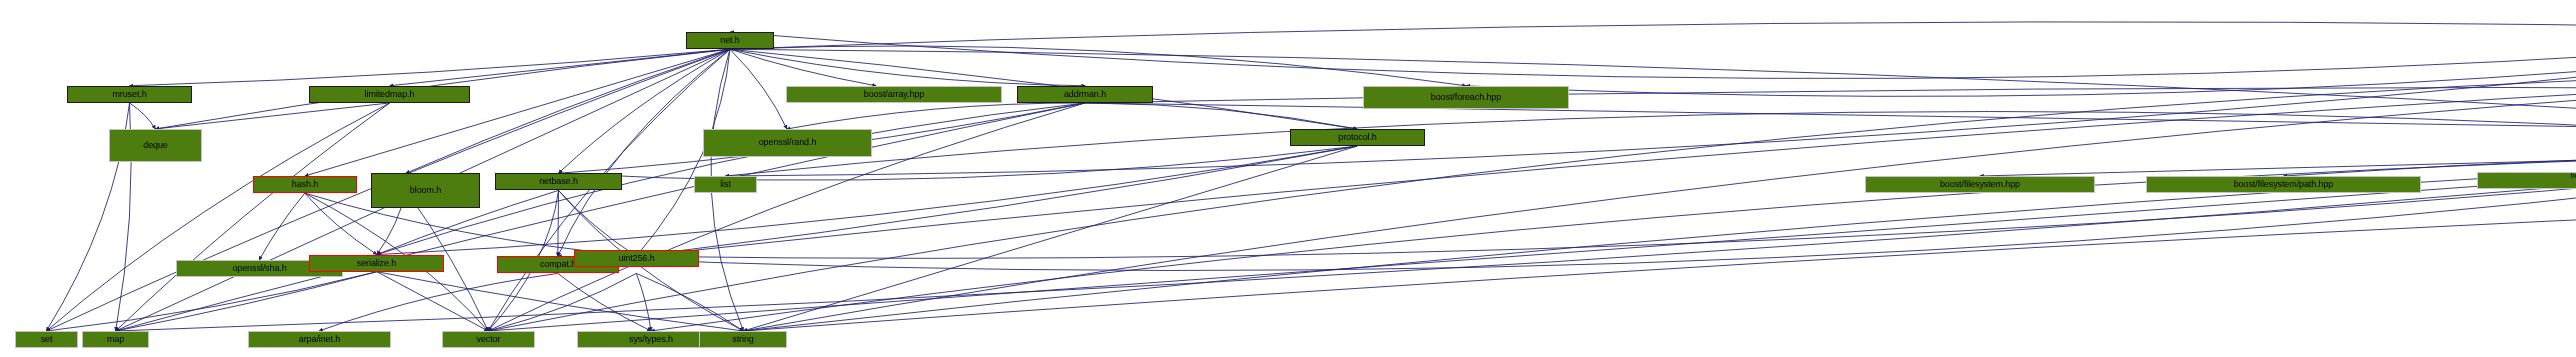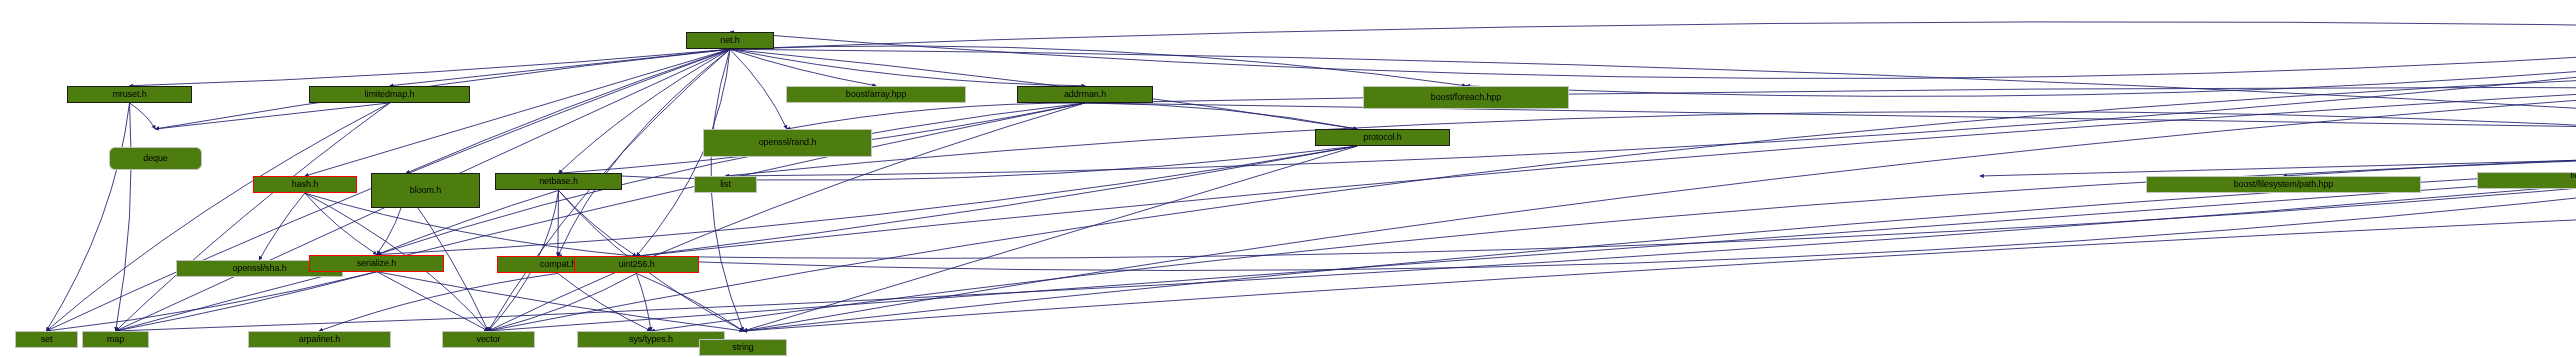--- a/index.html
+++ b/index.html
@@ -140,37 +140,38 @@
       <path d="M 6828.097844155845 210.046511627907 Q 6755.476880398672 219.53283264169937 6694.029870129871 241.08527131782947" fill="none" stroke="#1f1f6e" stroke-width="1.2" marker-end="url(#ah)"></path>
       <path d="M 6828.097844155845 210.046511627907 Q 6951.350357293869 217.77707846874063 7061.475428571429 246.51162790697677" fill="none" stroke="#1f1f6e" stroke-width="1.2" marker-end="url(#ah)"></path>
       <path d="M 6828.097844155845 210.046511627907 Q 7132.463632135307 210.27967132588344 7428.077792207793 246.51162790697677" fill="none" stroke="#1f1f6e" stroke-width="1.2" marker-end="url(#ah)"></path>
       <path d="M 6828.097844155845 210.046511627907 Q 7340.280403503474 210.25628445988124 7848.738311688312 241.08527131782947" fill="none" stroke="#1f1f6e" stroke-width="1.2" marker-end="url(#ah)"></path>
       <path d="M 6828.097844155845 210.046511627907 Q 7542.237000000001 228.27906976744188 8256.376155844157 246.51162790697677" fill="none" stroke="#1f1f6e" stroke-width="1.2" marker-end="url(#ah)"></path>
       <path d="M 6828.097844155845 210.046511627907 Q 3919.2763307157966 249.9978910309071 1040.8771428571429 463.56589147286826" fill="none" stroke="#1f1f6e" stroke-width="1.2" marker-end="url(#ah)"></path>
     </svg>
 <div class="node solid" style="left: 686px; top: 32px; width: 88px; height: 17px;"><span>net.h</span></div>
     <div class="node solid" style="left: 67px; top: 86px; width: 125px; height: 17px;"><span>mruset.h</span></div>
     <div class="node solid" style="left: 309px; top: 86px; width: 161px; height: 17px;"><span>limitedmap.h</span></div>
-    <div class="node " style="left: 786px; top: 86px; width: 180px; height: 17px; align-items: center;"><span>boost/array.hpp</span></div>
+    <div class="node " style="left: 786px; top: 86px; width: 216px; height: 17px; align-items: center;"><span>boost/array.hpp</span></div>
     <div class="node solid" style="left: 1017px; top: 86px; width: 136px; height: 17px;"><span>addrman.h</span></div>
     <div class="node " style="left: 1363px; top: 86px; width: 206px; height: 23px;"><span>boost/foreach.hpp</span></div>
-    <div class="node " style="left: 109px; top: 147px; width: 93px; height: 23px; border-radius: 6px;"><span>deque</span></div>
+    <div class="node " style="left: 109px; top: 129px; width: 93px; height: 33px;"><span>deque</span></div>
     <div class="node " style="left: 703px; top: 129px; width: 169px; height: 28px;"><span>openssl/rand.h</span></div>
-    <div class="node solid" style="left: 1290px; top: 129px; width: 135px; height: 17px; margin-left: 25px;"><span>protocol.h</span></div>
+    <div class="node solid" style="left: 1290px; top: 129px; width: 135px; height: 17px;"><span>protocol.h</span></div>
     <div class="node red" style="left: 253px; top: 176px; width: 104px; height: 17px;"><span>hash.h</span></div>
     <div class="node solid" style="left: 351px; top: 173px; width: 109px; height: 35px; margin-left: 20px;"><span>bloom.h</span></div>
     <div class="node solid" style="left: 495px; top: 173px; width: 127px; height: 17px;"><span>netbase.h</span></div>
     <div class="node " style="left: 694px; top: 176px; width: 63px; height: 17px;"><span>list</span></div>
+    <div class="node " style="left: 1865px; top: 176px; width: 230px; height: 17px;"><span>boost/filesystem.hpp</span></div>
     <div class="node " style="left: 2146px; top: 176px; width: 275px; height: 17px;"><span>boost/filesystem/path.hpp</span></div>
     <div class="node " style="left: 2477px; top: 172px; width: 276px; height: 17px; font-size: 7.9px;"><span>boost/date_time/gregorian
 /gregorian_types.hpp</span></div>
     <div class="node " style="left: 176px; top: 260px; width: 167px; height: 17px;"><span>openssl/sha.h</span></div>
     <div class="node red" style="left: 309px; top: 255px; width: 135px; height: 17px;"><span>serialize.h</span></div>
     <div class="node red" style="left: 497px; top: 256px; width: 122px; height: 17px;"><span>compat.h</span></div>
-    <div class="node red" style="left: 574px; top: 256px; width: 125px; height: 17px;"><span>uint256.h</span></div>
+    <div class="node red" style="left: 574px; top: 250px; width: 125px; height: 17px;"><span>uint256.h</span></div>
     <div class="node " style="left: 15px; top: 331px; width: 63px; height: 17px;"><span>set</span></div>
     <div class="node " style="left: 82px; top: 331px; width: 67px; height: 17px;"><span>map</span></div>
     <div class="node " style="left: 248px; top: 331px; width: 143px; height: 17px;"><span>arpa/inet.h</span></div>
     <div class="node " style="left: 442px; top: 331px; width: 93px; height: 17px;"><span>vector</span></div>
     <div class="node " style="left: 577px; top: 331px; width: 148px; height: 17px;"><span>sys/types.h</span></div>
-    <div class="node " style="left: 699px; top: 331px; width: 88px; height: 17px; margin-top: 8px;"><span>string</span></div>
+    <div class="node " style="left: 699px; top: 331px; width: 88px; height: 17px;"><span>string</span></div>
   </div>
 
 
 </body></html>

